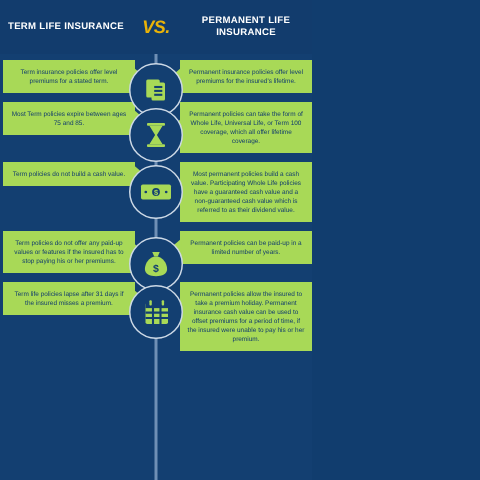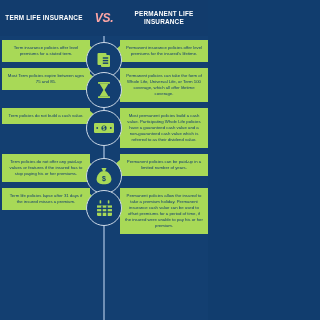--- a/index.html
+++ b/index.html
@@ -30,21 +30,21 @@
     font-weight: bold;
     letter-spacing: 0.2px;
     line-height: 7.6px;
     text-transform: uppercase;
   }
   .hdr-left { margin-left: 2px; }
   .hdr-right { margin-left: 0px; }
   .hdr-vs {
     width: 36px;
     text-align: center;
-    color: #fca5a5;
+    color: #eab308;
     font-size: 12px;
     font-weight: bold;
     font-style: italic;
     letter-spacing: -0.3px;
   }
   
   .spine {
     position: absolute;
     left: 103px; top: 36px;
     width: 2px; height: 284px;

